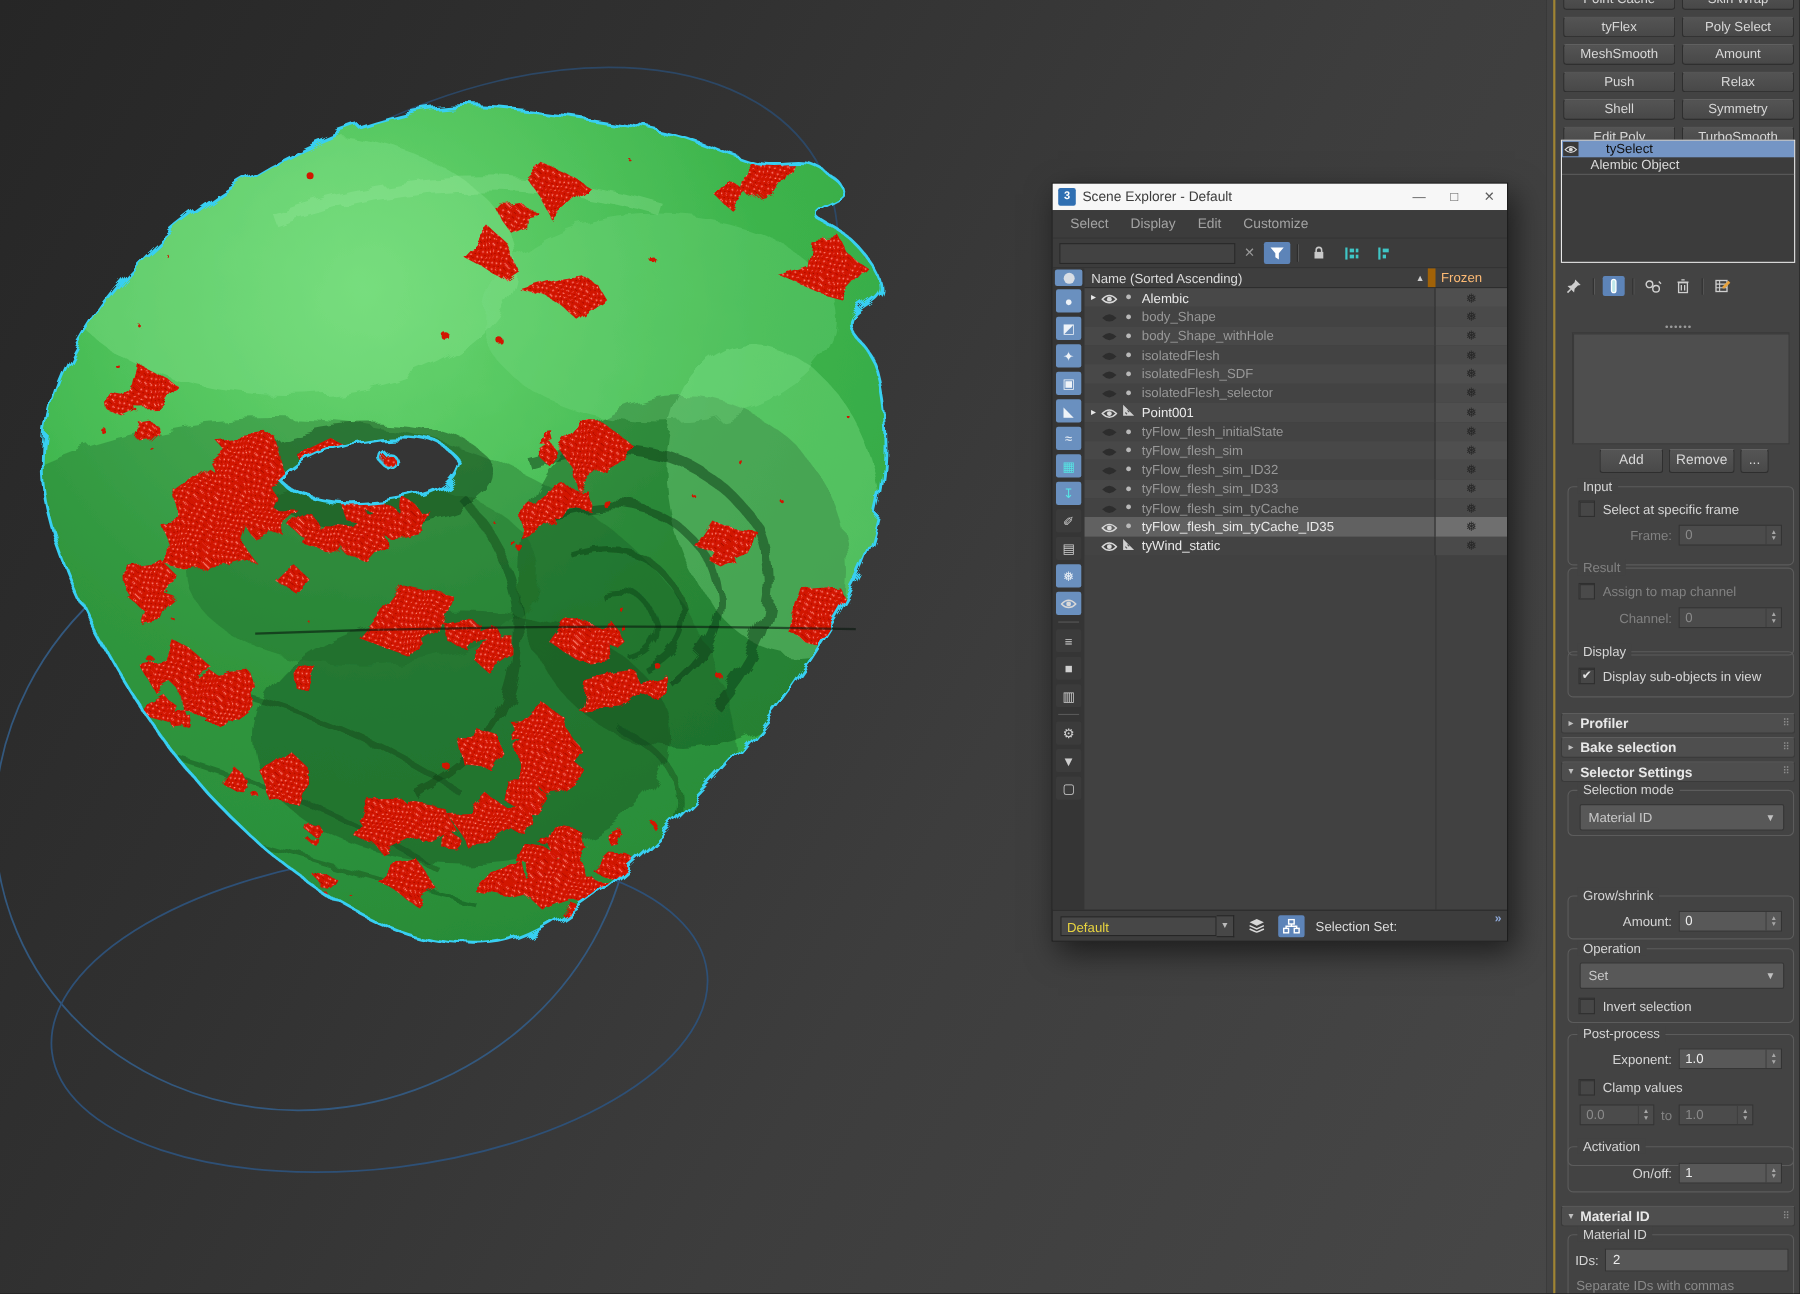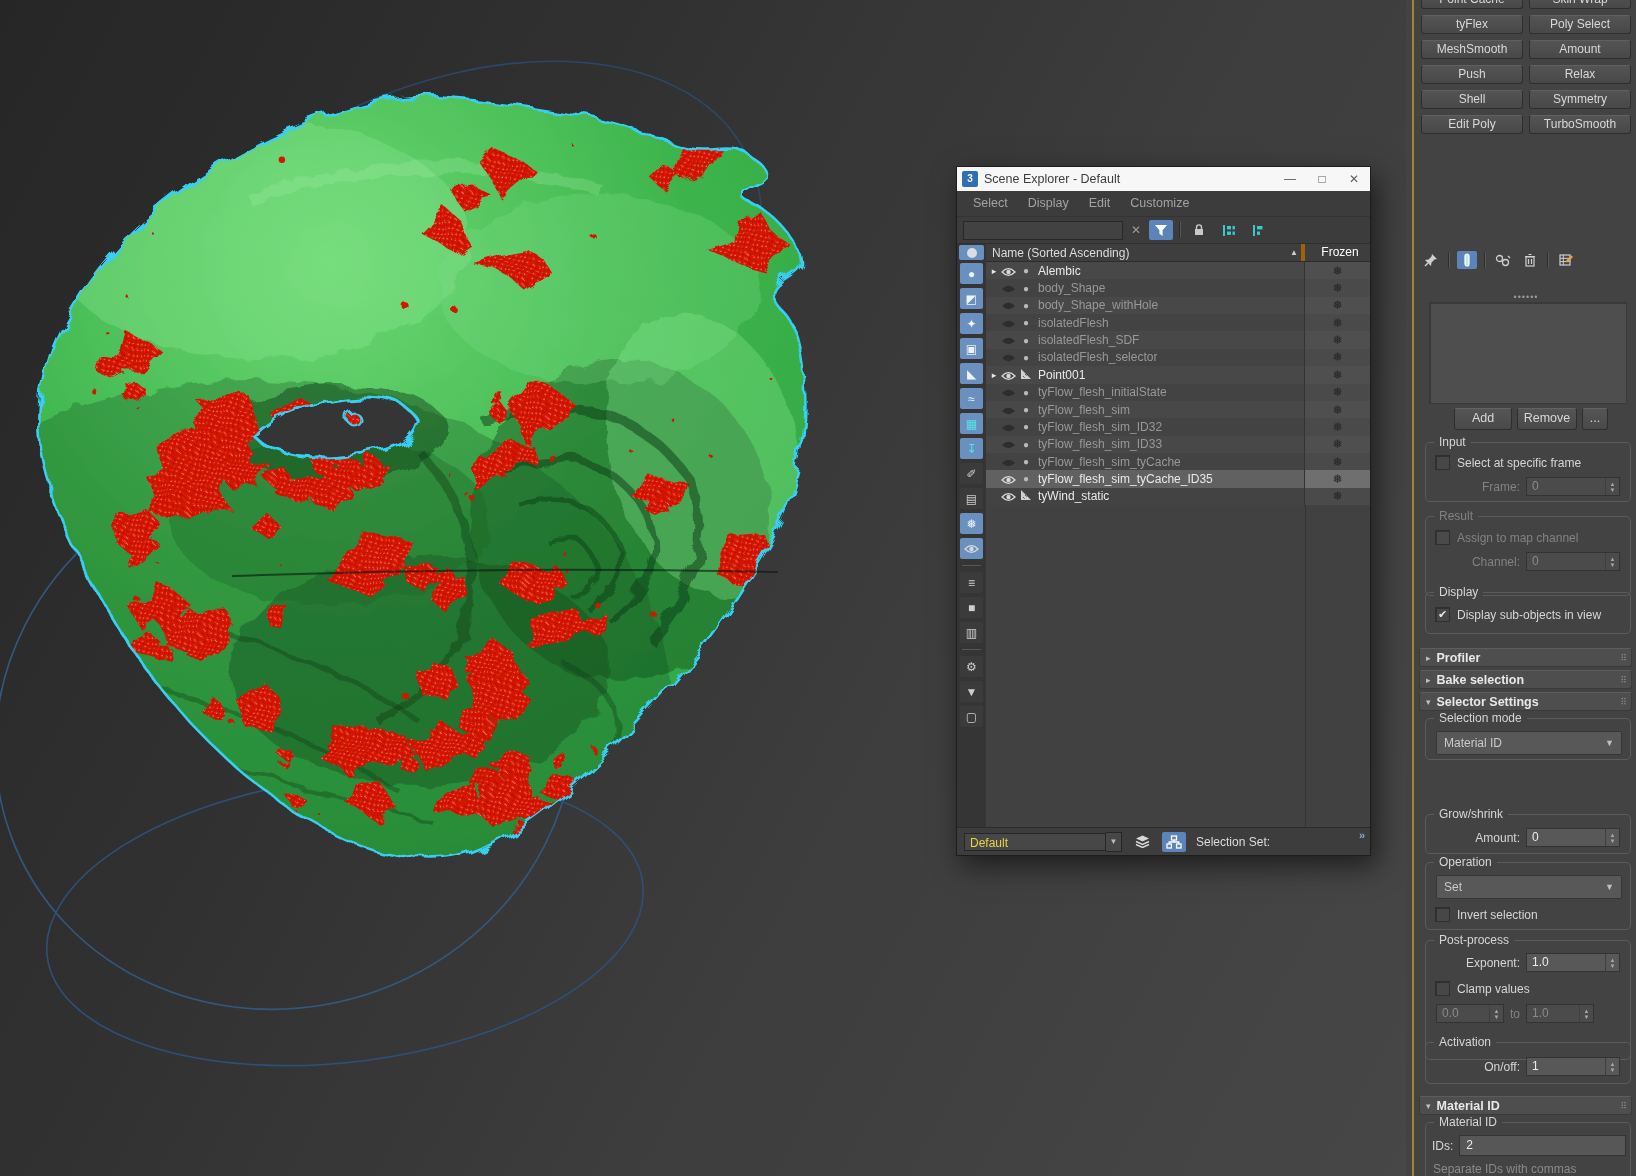--- a/index.html
+++ b/index.html
@@ -36,24 +36,24 @@
     display:flex;align-items:center;justify-content:center;}
   .circle-btn i{width:10px;height:10px;border-radius:50%;background:#d9dee5;display:block;}
   .sbtn{width:23px;height:21px;margin:2px 0;border-radius:2px;background:#3b3b3b;
     color:#cfcfcf;font-size:12px;display:flex;align-items:center;justify-content:center;font-style:normal;}
   .sbtn.blue{background:#6a90bf;color:#eef3f8;}
   .sbtn.teal{background:#6a90bf;color:#57e3e3;}
   .ssep{width:19px;height:1px;background:#585858;margin:4px 0;}
   .grid{flex:1;display:flex;flex-direction:column;min-width:0;}
   .ghead{height:17px;display:flex;background:#3e3e3e;border-bottom:1px solid #2c2c2c;flex:0 0 auto;}
   .ghead .hname{width:319px;display:flex;align-items:center;padding-left:6px;box-sizing:border-box;
-    border-right:4px solid #a16207;color:#dcdcdc;}
+    border-right:7px solid #a16207;color:#dcdcdc;}
   .ghead .hname span.txt{flex:1;}
   .sortglyph{font-size:8px;color:#cfcfcf;margin-right:3px;}
-  .ghead .hfrozen{flex:1;color:#ffffff;padding-left:5px;line-height:17px;text-align:center;}
+  .ghead .hfrozen{flex:1;color:#fdba74;padding-left:5px;line-height:17px;}
   .rows{flex:0 0 auto;}
   .row{height:17.36px;display:flex;font-size:12px;}
   .cell-name{width:319px;display:flex;align-items:center;box-sizing:border-box;
     border-right:1px solid #333;position:relative;}
   .cell-frozen{flex:1;display:flex;align-items:center;justify-content:center;}
   .row:nth-child(odd) .cell-name{background:#484848;}
   .row:nth-child(even) .cell-name{background:#434343;}
   .row:nth-child(odd) .cell-frozen{background:#4f4f4f;}
   .row:nth-child(even) .cell-frozen{background:#4a4a4a;}
   .row.selected .cell-name{background:#616161;}
@@ -683,20 +683,29 @@
         <div class="modrow">
           <span class="pbtn">Shell</span>
           <span class="pbtn">Symmetry</span>
         </div>
         <div class="modrow">
           <span class="pbtn">Edit Poly</span>
           <span class="pbtn">TurboSmooth</span>
         </div>
       </div>
 
+    <div class="stackbox" id="stackbox">
+        <div class="stackrow sel"><span class="stackeye">
+            <svg width="12" height="8" viewBox="0 0 15 10">
+              <path d="M1,5 Q7.5,-1.6 14,5 Q7.5,11.6 1,5 Z" fill="none" stroke="#d8d8d8" stroke-width="1.3"></path>
+              <circle cx="7.5" cy="5" r="2.2" fill="#d8d8d8"></circle>
+            </svg>
+          </span><span>tySelect</span></div>
+        <div class="stackrow base"><span>Alembic Object</span></div>
+      </div>
 
     <div class="stacktools">
       <span class="stico">
         <svg width="14" height="14" viewBox="0 0 14 14">
           <path d="M8,1 L13,6 L10.5,6.5 L7.5,9.5 L7,13 L1,7 L4.5,6.5 L7.5,3.5 Z" fill="#cfcfcf"></path>
             <path d="M1,13 L4,10" stroke="#cfcfcf" stroke-width="1.4"></path>
           </svg>
       </span>
       <span class="stsep"></span>
       <span class="stico active">
@@ -733,21 +742,21 @@
       </div>
 
     <div class="listbox"></div>
 
     <div class="lbbtns">
       <span class="lbtn" style="width:56px;margin-left:35px;">Add</span>
       <span class="lbtn" style="width:58px;margin-left:5px;">Remove</span>
       <span class="lbtn" style="width:24px;margin-left:5px;">...</span>
     </div>
 
-    <div class="group" style="top:442px;height:60px;">
+    <div class="group" style="top:442px;height:72px;">
       <span class="gtitle">Input</span>
       <div class="cbrow" style="margin:12px 0 0 9px;">
         <span class="cb"></span>
         <span class="glabel">Select at specific frame</span>
       </div>
       <div class="spinrow" style="margin:7px 10px 0 0;">
         <span class="spinlabel dis">Frame:</span>
         <span class="spin dis">
           <span class="val">0</span>
           <span class="arrows">

